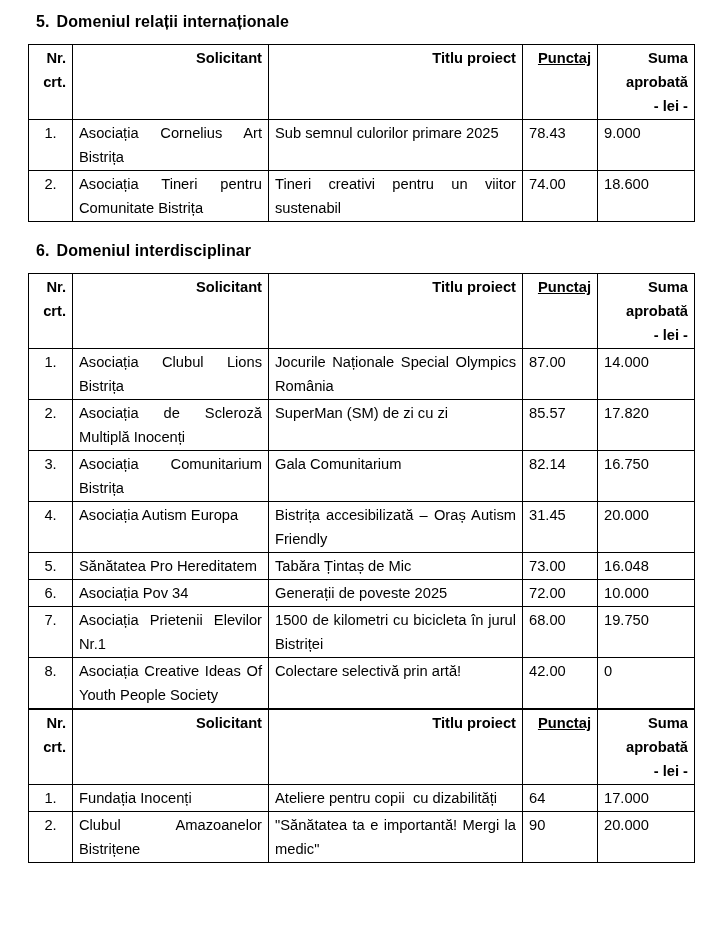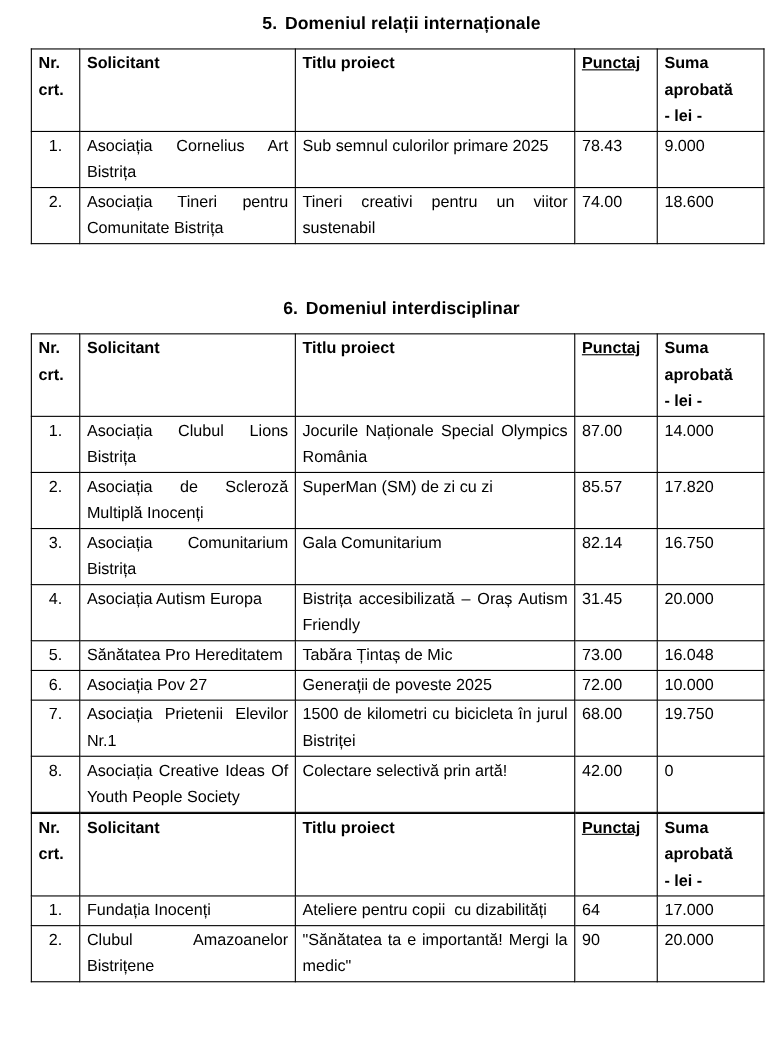--- a/index.html
+++ b/index.html
@@ -16,27 +16,26 @@
   }
   .page {
     padding: 13px 13px 0 28px;
   }
   h2.section-heading {
     font-size: 16px;
     font-weight: bold;
     margin: 0 0 13px 8px;
     padding: 0;
     letter-spacing: 0.1px;
-    text-align: center;
   }
   h2.section-heading .sec-num {
     margin-right: 7px;
   }
   .section + .section h2.section-heading {
-    margin-top: 50px;
+    margin-top: 20px;
   }
   table.grants-table {
     border-collapse: collapse;
     table-layout: fixed;
     width: 666px;
   }
   table.grants-table th,
   table.grants-table td {
     border: 1.5px solid #000000;
     vertical-align: top;
@@ -47,21 +46,21 @@
   }
   col.c-nr    { width: 44px; }
   col.c-sol   { width: 196px; }
   col.c-tit   { width: 254px; }
   col.c-pct   { width: 75px; }
   col.c-suma  { width: 97px; }
 
   table.grants-table th {
     font-weight: bold;
     height: 70px;
-    text-align: left;
+    text-align: right;
   }
   th.h-nr   { text-align: left; padding-left: 8px; }
   th.h-pct  { text-align: center; text-decoration: underline; }
   th.h-suma { text-align: center; }
 
   td.cell-nr {
     text-align: center;
     padding-left: 2px;
     padding-right: 2px;
   }
@@ -185,21 +184,21 @@
         </tr>
         <tr>
           <td class="cell-nr">5.</td>
           <td class="cell-solicitant">Sănătatea Pro Hereditatem</td>
           <td class="cell-titlu">Tabăra Țintaș de Mic</td>
           <td class="cell-punctaj">73.00</td>
           <td class="cell-suma">16.048</td>
         </tr>
         <tr>
           <td class="cell-nr">6.</td>
-          <td class="cell-solicitant">Asociația Pov 27</td>
+          <td class="cell-solicitant">Asociația Pov 34</td>
           <td class="cell-titlu">Generații de poveste 2025</td>
           <td class="cell-punctaj">72.00</td>
           <td class="cell-suma">10.000</td>
         </tr>
         <tr>
           <td class="cell-nr">7.</td>
           <td class="cell-solicitant">Asociația Prietenii Elevilor Nr.1</td>
           <td class="cell-titlu">1500 de kilometri cu bicicleta în jurul Bistriței</td>
           <td class="cell-punctaj">68.00</td>
           <td class="cell-suma">19.750</td>

